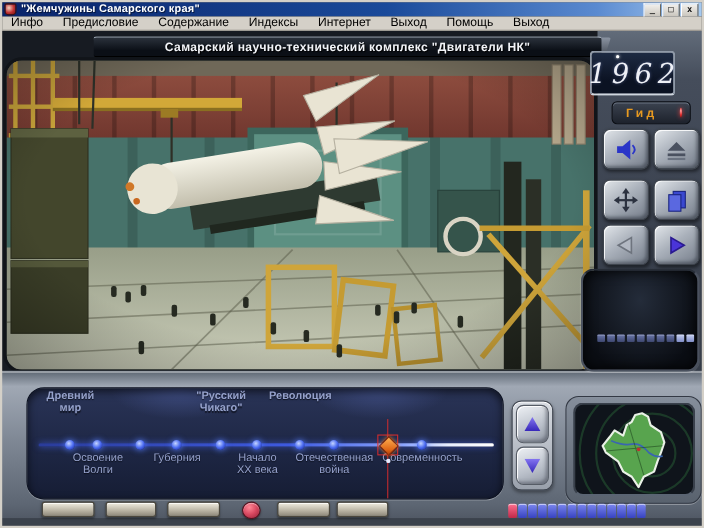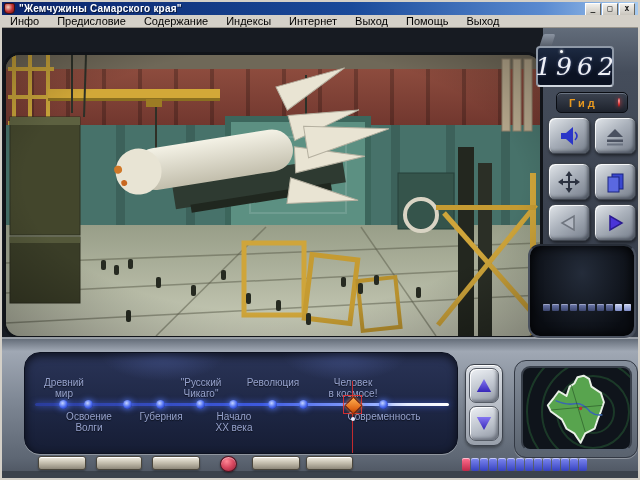--- a/index.html
+++ b/index.html
@@ -40,21 +40,21 @@
   .scr-dot.bright{background:linear-gradient(#c7d1f2,#7e8cc6);}
 
   
   .console{left:0;top:337px;width:640px;height:143px;background:linear-gradient(#5b6470,#a0a8b4 10%,#7e8794 45%,#5d6673 85%,#49505c);box-shadow:inset 0 2px 0 rgba(255,255,255,.35);z-index:5;}
   .console-strip{left:0;top:471px;width:640px;height:9px;background:#3b424c;z-index:6;}
 
   .tlpanel{left:24px;top:352px;width:432px;height:100px;border-radius:16px;background:radial-gradient(ellipse 90px 40px at 32% 0%,#3e4c80 0%,rgba(62,76,128,0) 70%),radial-gradient(ellipse 90px 40px at 74% 0%,#3e4c80 0%,rgba(62,76,128,0) 70%),linear-gradient(#2a3457,#1e2745 55%,#161d34);border:1px solid #0c1120;box-shadow:inset 0 3px 8px rgba(0,0,0,.65),0 1px 0 rgba(255,255,255,.3);z-index:6;}
   .tl-line{position:absolute;left:10px;top:50px;width:414px;height:3px;border-radius:2px;background:linear-gradient(90deg,#2a3c9a,#3e5ae0 55%,#8aa4ff 80%,#e8eeff 90%,#ffffff);box-shadow:0 0 6px rgba(70,100,240,.8);}
   .tl-dot{position:absolute;top:47px;width:9px;height:9px;border-radius:50%;background:radial-gradient(circle at 40% 35%,#c4d4ff,#4a6af0 50%,#2233a0 85%);box-shadow:0 0 6px rgba(90,130,255,.9);}
   .tl-label{position:absolute;width:80px;text-align:center;color:#96a2cc;font-size:10px;line-height:11px;white-space:pre-line;text-shadow:0 1px 1px rgba(0,0,0,.6);}
-  .tl-top{top:24px;}
+  .tl-top{top:2px;font-weight:bold;}
   .tl-bot{top:58px;}
   .marker-line{position:absolute;left:327px;top:28px;width:1px;height:72px;background:rgba(225,45,45,.85);}
   .marker-box{position:absolute;left:318px;top:42px;width:19px;height:19px;border:1px solid rgba(225,45,45,.9);box-sizing:border-box;}
   .marker-diamond{position:absolute;left:322px;top:46px;width:11px;height:11px;transform:rotate(45deg);background:linear-gradient(135deg,#ffb050,#e06818 70%,#b34008);border:1px solid #8c2e06;box-shadow:0 0 4px rgba(255,140,40,.8);}
   .marker-dot{position:absolute;left:326px;top:64px;width:4px;height:4px;border-radius:50%;background:#e8ecff;}
 
   .udframe{left:465px;top:364px;width:38px;height:82px;background:linear-gradient(#d9dde3,#99a0ab);border:1px solid #3c424c;border-radius:9px;box-shadow:inset 0 1px 0 #fff,0 2px 3px rgba(0,0,0,.35);box-sizing:border-box;z-index:7;}
   .udbtn{position:absolute;left:3px;width:30px;height:35px;background:linear-gradient(160deg,#eef1f5,#b9bfc9 60%,#8f96a2);border:1px solid #565c66;border-radius:7px;box-shadow:inset 1px 1px 0 rgba(255,255,255,.9),inset -2px -2px 3px rgba(60,65,75,.45);box-sizing:border-box;display:flex;align-items:center;justify-content:center;}
   .tri-up{width:18px;height:16px;clip-path:polygon(50% 10%,90% 90%,10% 90%);background:linear-gradient(#8a7cf6,#2a1ab0);}
   .tri-down{width:18px;height:16px;clip-path:polygon(10% 10%,90% 10%,50% 90%);background:linear-gradient(#8a7cf6,#2a1ab0);}
@@ -93,20 +93,23 @@
     <span class="menu-item">Индексы</span>
     <span class="menu-item">Интернет</span>
     <span class="menu-item">Выход</span>
     <span class="menu-item">Помощь</span>
     <span class="menu-item">Выход</span>
   </div>
 
   <div class="abs rpanel"></div>
 
   <div class="abs hdr-notch"></div>
+  <div class="abs hdr">
+    <span class="hdr-text">Самарский научно-технический комплекс "Двигатели НК"</span>
+  </div>
 
   <div class="abs photo">
     <svg width="534" height="281" viewBox="0 0 534 281">
       <defs>
         <linearGradient id="redG" x1="0" y1="0" x2="0" y2="1">
             <stop offset="0" stop-color="#8d4c3e"></stop>
             <stop offset="1" stop-color="#6e352d"></stop>
           </linearGradient>
         <linearGradient id="floorG" x1="0" y1="0" x2="0" y2="1">
             <stop offset="0" stop-color="#989e88"></stop>
@@ -320,28 +323,28 @@
     <div class="tl-dot" style="left:204px;"></div>
     <div class="tl-dot" style="left:243px;"></div>
     <div class="tl-dot" style="left:274px;"></div>
     <div class="tl-dot" style="left:354px;"></div>
 
     <div class="tl-label tl-top" style="left:-1px;">Древний
 мир</div>
     <div class="tl-label tl-top" style="left:136px;">"Русский
 Чикаго"</div>
     <div class="tl-label tl-top" style="left:208px;">Революция</div>
-    <div class="tl-label tl-top" style="left:288px;">Человек
-в космосе!</div>
 
     <div class="tl-label tl-bot" style="left:24px;">Освоение
 Волги</div>
     <div class="tl-label tl-bot" style="left:96px;">Губерния</div>
     <div class="tl-label tl-bot" style="left:169px;">Начало
 XX века</div>
+    <div class="tl-label tl-bot" style="left:239px;">Отечественная
+война</div>
     <div class="tl-label tl-bot" style="left:319px;">Современность</div>
 
     <div class="marker-line"></div>
     <div class="marker-box"></div>
     <div class="marker-diamond"></div>
     <div class="marker-dot"></div>
   </div>
 
   <div class="abs udframe">
     <div class="udbtn" style="top:3px;">

